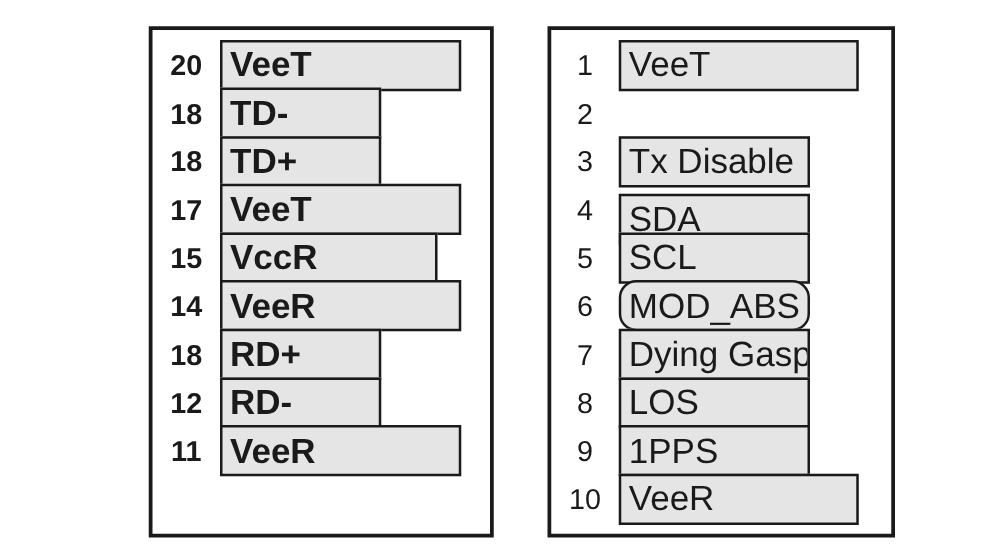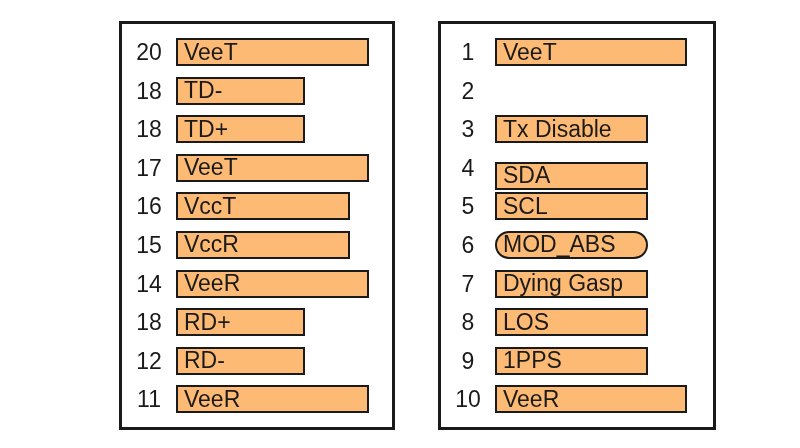--- a/index.html
+++ b/index.html
@@ -16,21 +16,21 @@
     overflow: hidden;
   }
   .connector-box {
     position: absolute;
     top: 21px;
     height: 409px;
     border: 3px solid #1a1a1a;
     background: #ffffff;
     box-sizing: border-box;
   }
-  .connector-box.left  { left: 119px; width: 276px; }
+  .connector-box.left  { left: 119px; width: 276px; font-weight: bold; }
   .connector-box.right { left: 438px; width: 278px; }
   .rows {
     display: flex;
     flex-direction: column;
     gap: 10.6px;
     padding-top: 14px;
   }
   .row {
     display: flex;
     align-items: center;
@@ -39,28 +39,28 @@
   }
   .pin-num {
     width: 54px;
     flex: 0 0 54px;
     text-align: center;
     font-size: 23px;
     color: #1a1a1a;
     line-height: 28px;
   }
   .pin-box {
-    height: 28px;
+    height: 41px;
     border: 2px solid #1a1a1a;
     box-sizing: border-box;
-    background: #fdba74;
+    background: #e5e5e5;
     display: flex;
     align-items: center;
     padding-left: 6px;
-    font-size: 23px;
+    font-size: 28px;
     color: #1a1a1a;
     white-space: nowrap;
     overflow: hidden;
   }
 </style>
 </head>
 <body>
 
 <div class="canvas">
   <div class="connector-box left">
@@ -73,24 +73,20 @@
           <span class="pin-num">18</span>
           <span class="pin-box" style="width: 129px;">TD-</span>
         </div>
         <div class="row">
           <span class="pin-num">18</span>
           <span class="pin-box" style="width: 129px;">TD+</span>
         </div>
         <div class="row">
           <span class="pin-num">17</span>
           <span class="pin-box" style="width: 193px;">VeeT</span>
-        </div>
-        <div class="row">
-          <span class="pin-num">16</span>
-          <span class="pin-box" style="width: 174px;">VccT</span>
         </div>
         <div class="row">
           <span class="pin-num">15</span>
           <span class="pin-box" style="width: 174px;">VccR</span>
         </div>
         <div class="row">
           <span class="pin-num">14</span>
           <span class="pin-box" style="width: 193px;">VeeR</span>
         </div>
         <div class="row">

